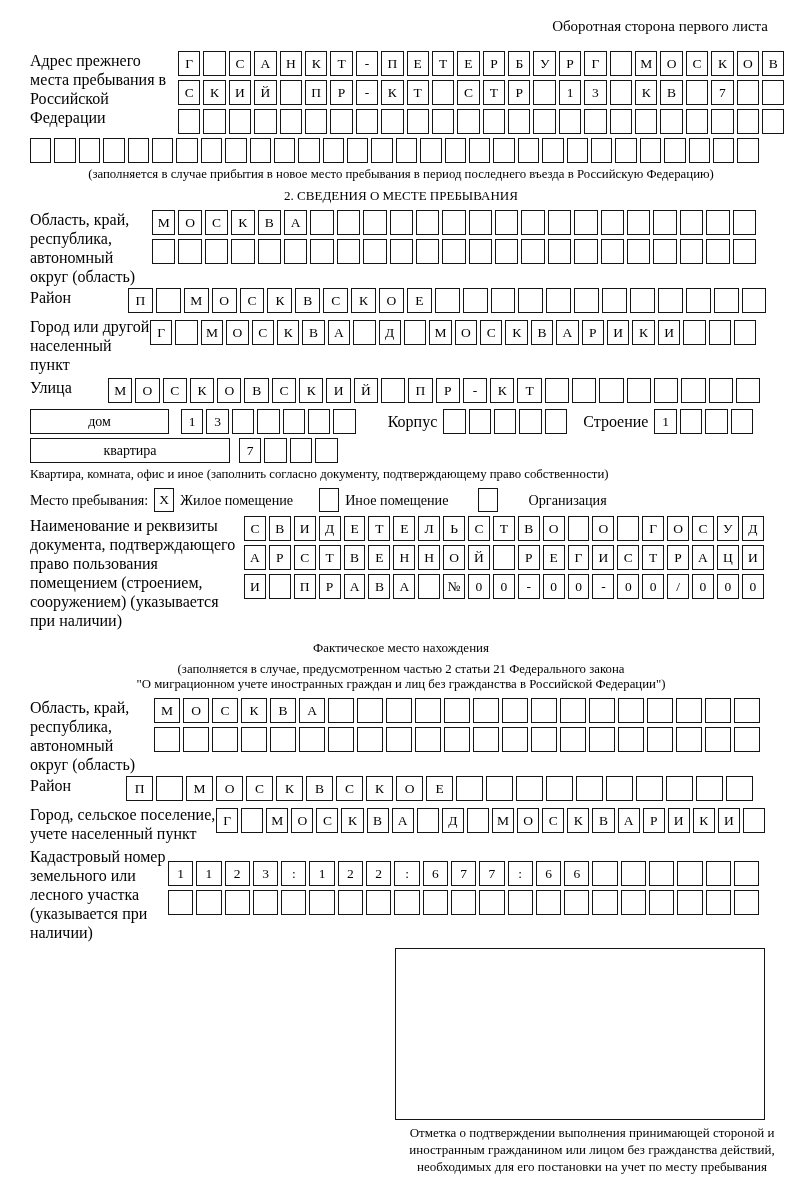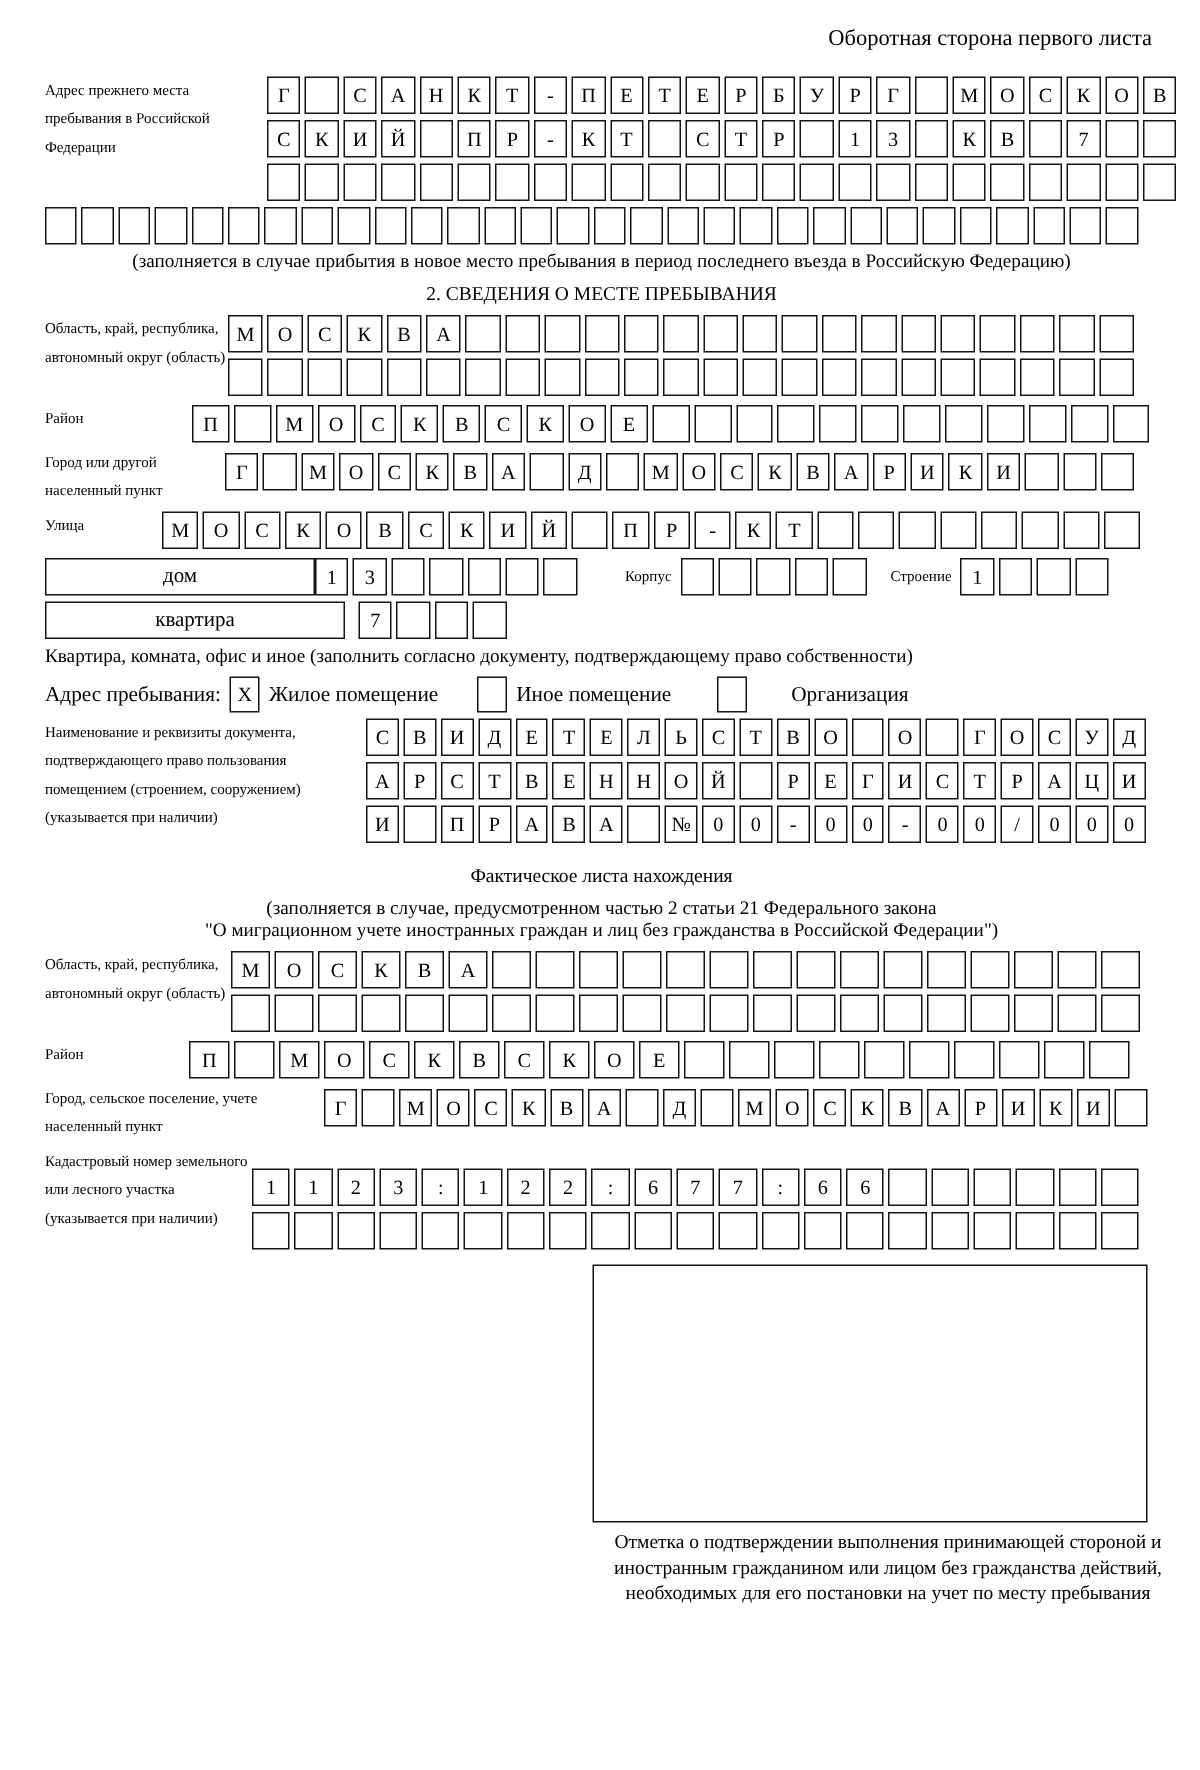--- a/index.html
+++ b/index.html
@@ -1,21 +1,21 @@
 <!DOCTYPE html>
 <html><head>
 <meta charset="utf-8">
 <style>
   html,body{margin:0;padding:0;background:#fff;}
   body{width:800px;height:1180px;overflow:hidden;font-family:"Liberation Serif",serif;color:#000;}
   .page{box-sizing:border-box;width:800px;height:1180px;padding:8px 28px 0 30px;}
   .hdr{ text-align:right;font-size:15px;margin:10px 4px 16px 0;}
   .row{display:flex;align-items:flex-start;}
   .mb{margin-bottom:4px;}
-  .lbl{font-size:10px;line-height:19px;flex:none;}
+  .lbl{font-size:16px;line-height:19px;flex:none;}
   .cells{display:flex;gap:3px;flex:none;}
   .cell{flex:none;width:22.4px;height:25px;border:1.6px solid #151515;box-sizing:border-box;
         display:flex;align-items:center;justify-content:center;font-size:13.5px;background:#fff;}
   .w30 .cell{width:21.4px;}
   .w23 .cell{width:23.4px;}
   .w23d .cell{width:24.9px;}
   .w24s .cell{width:24.3px;}
   .w22 .cell{width:22.1px;}
   .w21d .cell{width:21.9px;}
   .w21 .cell{width:26px;}
@@ -298,21 +298,21 @@
         <span class="cell"></span>
         <span class="cell"></span>
         <span class="cell"></span>
         <span class="cell"></span>
         <span class="cell"></span>
         <span class="cell"></span>
       </div>
   </div>
 
   <div class="row mb" style="margin-top:6px;">
-    <div class="fieldbox" style="width:180px;margin-right:0;">дом</div>
+    <div class="fieldbox" style="width:139px;margin-right:12px;">дом</div>
     <div class="cells">
         <span class="cell">1</span>
         <span class="cell">3</span>
         <span class="cell"></span>
         <span class="cell"></span>
         <span class="cell"></span>
         <span class="cell"></span>
         <span class="cell"></span>
       </div>
     <div class="lbl" style="margin:3px 6px 0 32px;">Корпус</div>
@@ -337,21 +337,21 @@
     <div class="cells">
         <span class="cell">7</span>
         <span class="cell"></span>
         <span class="cell"></span>
         <span class="cell"></span>
       </div>
   </div>
   <div class="cap-l">Квартира, комната, офис и иное (заполнить согласно документу, подтверждающему право собственности)</div>
 
   <div class="stay">
-    <span>Адрес пребывания:</span>
+    <span>Место пребывания:</span>
     <span class="chk">X</span>
     <span>Жилое помещение</span>
     <span class="chk" style="margin-left:26px;"></span>
     <span>Иное помещение</span>
     <span class="chk" style="margin-left:30px;"></span>
     <span style="margin-left:24px;">Организация</span>
   </div>
 
   <div class="row" style="margin-top:4px;">
     <div class="lbl" style="width:214px;">Наименование и реквизиты документа, подтверждающего право пользования помещением (строением, сооружением) (указывается при наличии)</div>
@@ -421,21 +421,21 @@
           <span class="cell">0</span>
           <span class="cell">0</span>
           <span class="cell">/</span>
           <span class="cell">0</span>
           <span class="cell">0</span>
           <span class="cell">0</span>
         </div>
     </div>
   </div>
 
-  <div class="h2" style="margin-top:10px;">Фактическое листа нахождения</div>
+  <div class="h2" style="margin-top:10px;">Фактическое место нахождения</div>
   <div class="cap" style="margin:0;">(заполняется в случае, предусмотренном частью 2 статьи 21 Федерального закона</div>
   <div class="cap" style="margin-top:0;">"О миграционном учете иностранных граждан и лиц без гражданства в Российской Федерации")</div>
 
   <div class="row">
     <div class="lbl" style="width:124px;">Область, край, республика, автономный округ (область)</div>
     <div>
       <div class="cells mb w21">
           <span class="cell">М</span>
           <span class="cell">О</span>
           <span class="cell">С</span>

